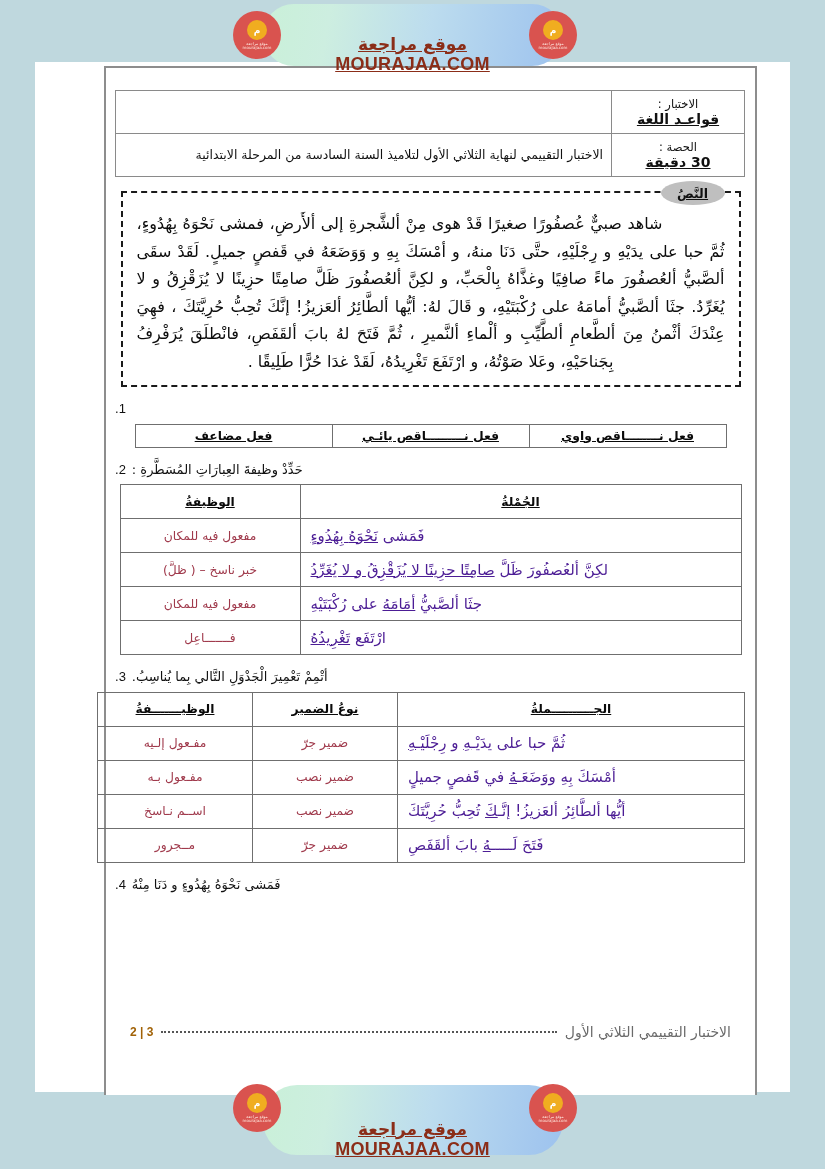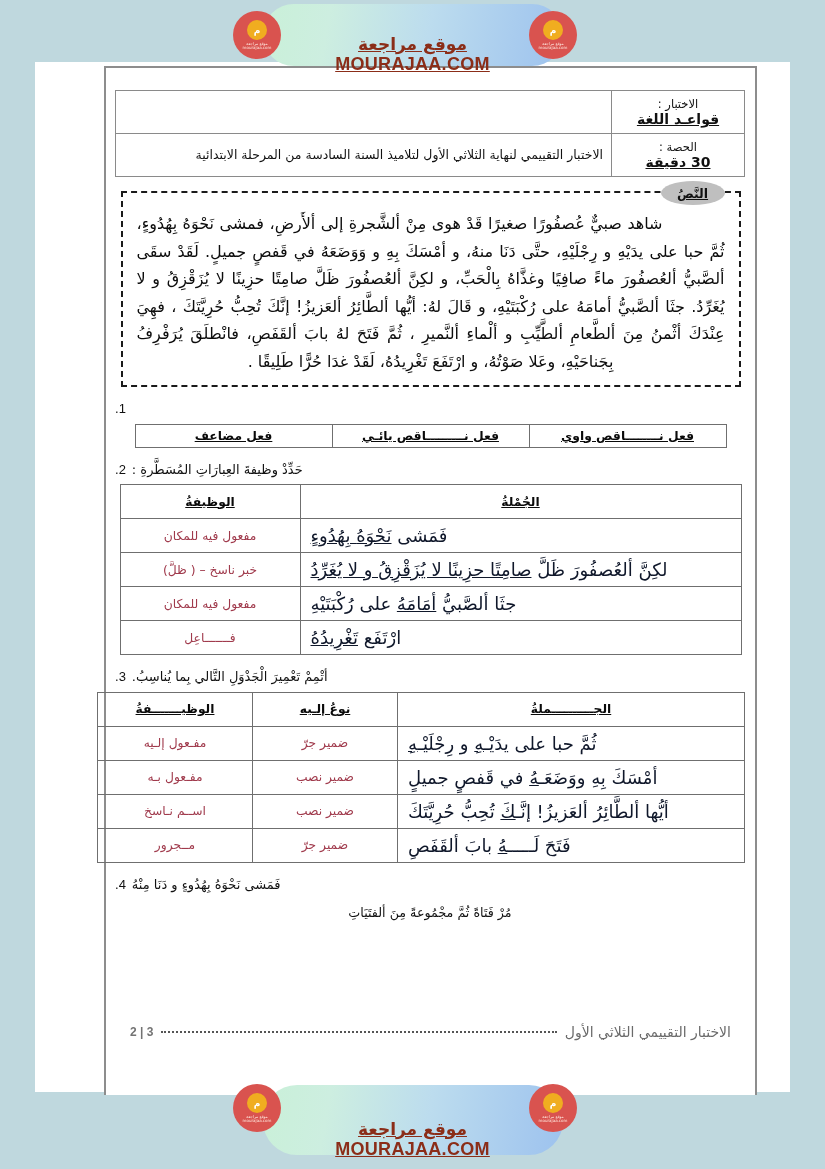--- a/index.html
+++ b/index.html
@@ -210,24 +210,24 @@
     font-size: 12.3px;
   }
   .atable th span { text-decoration: underline; }
   .atable td.ans {
     color: #a03a4c;
     text-align: center;
     font-size: 12.3px;
     vertical-align: middle;
   }
   .atable td.sent {
-    color: #0f172a;
+    color: #4c1d95;
     text-align: left;
     direction: rtl;
-    font-size: 18px;
+    font-size: 15px;
     padding-left: 10px;
   }
   .atable td.sent .u { text-decoration: underline; }
 
   
   #t1 { width: 592px; }
   #t1 th, #t1 td { height: auto; }
   #t1 td.ans { height: 64px; line-height: 1.9; }
 
   
@@ -270,21 +270,21 @@
   .foot .dots {
     flex: 1;
     margin: 0 8px;
     border-bottom: 2px dotted #555;
     height: 1px;
   }
   .foot .pageno {
     font-family: "Liberation Sans", sans-serif;
     font-weight: bold;
     font-size: 12px;
-    color: #737373;
+    color: #a16207;
     direction: ltr;
   }
   .foot .ftext { font-size: 14px; color: #6a6a6a; }
 </style>
 </head>
 <body>
 
 <div class="sheet"></div>
 
 <div class="page-frame">
@@ -375,21 +375,21 @@
 
   <table class="atable" id="t3">
     <colgroup>
         <col>
         <col class="c-pr">
         <col class="c-fn">
       </colgroup>
     <tbody>
         <tr>
       <th><span>الجــــــــــملةُ</span></th>
-      <th><span>نوعُ إلـيه</span></th>
+      <th><span>نوعُ الضمير</span></th>
       <th><span>الوظيـــــــفةُ</span></th>
     </tr>
     <tr>
       <td class="sent"><span>ثُمَّ حبا على يدَيْـ</span><span class="u">هِ</span><span> و رِجْلَيْـ</span><span class="u">هِ</span></td>
       <td class="ans">ضمير جرّ</td>
       <td class="ans">مفـعول إلـيه</td>
     </tr>
     <tr>
       <td class="sent"><span>أمْسَكَ بِهِ ووَضَعَـ</span><span class="u">هُ</span><span> في قَفصٍ جميلٍ</span></td>
       <td class="ans">ضمير نصب</td>
@@ -404,23 +404,20 @@
       <td class="sent"><span>فَتَحَ لَـــــ</span><span class="u">هُ</span><span> بابَ ألقَفَصِ</span></td>
       <td class="ans">ضمير جرّ</td>
       <td class="ans">مــجرور</td>
     </tr>
   </tbody>
     </table>
 
   <div class="q" style="margin-bottom:0">
     <span class="num">4.</span>
     <span>فَمَشى نَحْوَهُ بِهُدُوءٍ  و دَنَا مِنْهُ</span>
-  </div>
-  <div class="q4-lines">
-    <div>مُرْ فَتَاةً ثُمَّ مجْمُوعةً مِنَ ألفتَيَاتِ</div>
   </div>
 
   <div class="foot">
     <span class="pageno">2 | 3</span>
     <span class="dots"></span>
     <span class="ftext">الاختبار التقييمي الثلاثي الأول</span>
   </div>
 </div>
 
 <div class="wm-band top">

